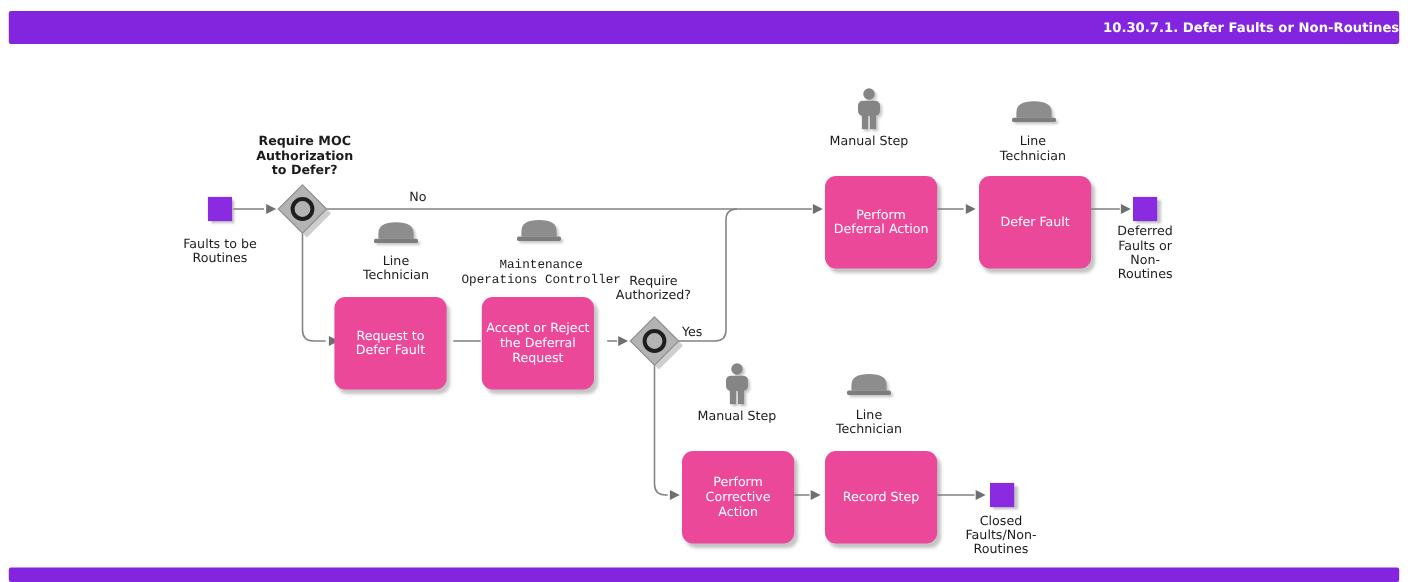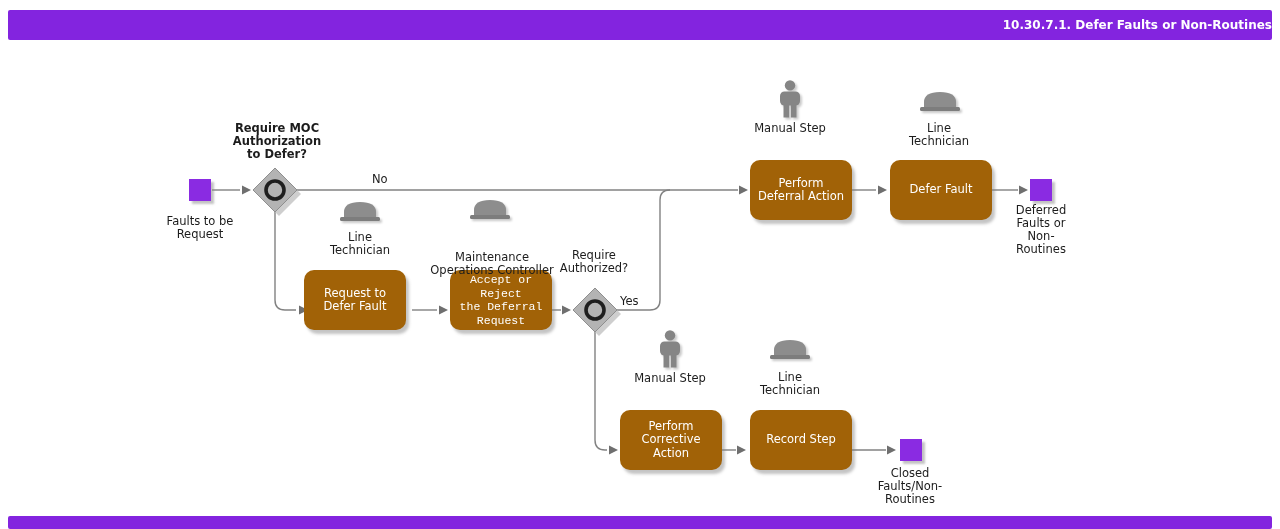--- a/index.html
+++ b/index.html
@@ -6,21 +6,21 @@
   .canvas{position:relative;width:1280px;height:529px;background:#ffffff;
           font-family:"DejaVu Sans","Liberation Sans",sans-serif;overflow:hidden;}
   .banner{position:absolute;left:8px;width:1264px;background:#8324DF;color:#ffffff;
           display:flex;align-items:center;justify-content:flex-end;
           font-size:12px;font-weight:bold;border-radius:2px;}
   .banner.top{top:10px;height:30px;}
   .banner.bottom{top:516px;height:13px;}
   svg.wires{position:absolute;left:0;top:0;width:1280px;height:529px;}
   .wire{stroke:#828282;stroke-width:1.4;fill:none;}
   .arrowhead{fill:#6f6f6f;stroke:none;}
-  .activity{position:absolute;width:102px;height:60px;background:#a16207;border-radius:10px;
+  .activity{position:absolute;width:102px;height:84px;background:#ec4899;border-radius:10px;
             color:#ffffff;font-size:11.5px;line-height:13.5px;display:flex;align-items:center;
             justify-content:center;text-align:center;white-space:pre-line;
             box-shadow:3px 4px 3px rgba(125,125,125,0.45);}
   .terminal{position:absolute;width:22px;height:22px;background:#8A2BE2;
             box-shadow:3px 3px 2px rgba(135,135,135,0.5);}
   .lbl{position:absolute;transform:translateX(-50%);text-align:center;white-space:pre-line;
        font-size:11.5px;line-height:13px;color:#1c1c1c;}
   .edge-lbl{position:absolute;font-size:11.5px;color:#1c1c1c;}
   .icon{position:absolute;filter:drop-shadow(2px 2px 1px #c9c9c9);}
 </style>
@@ -75,21 +75,21 @@
 
     <g>
       <polygon points="599,292 621,314 599,336 577,314" fill="#c2c2c2" opacity="0.8"></polygon>
       <polygon points="595,288 617,310 595,332 573,310" fill="#b3b3b3" stroke="#8e8e8e" stroke-width="1"></polygon>
       <circle cx="595" cy="310" r="9" fill="none" stroke="#1e1e1e" stroke-width="3.6"></circle>
     </g>
   </svg>
 
   <div class="terminal" style="left:189px;top:179px;"></div>
   <div class="lbl" style="left:200px;top:215px;">Faults to be
-Request</div>
+Routines</div>
 
   <div class="terminal" style="left:1030px;top:179px;"></div>
   <div class="lbl" style="left:1041px;top:204px;">Deferred
 Faults or
 Non-
 Routines</div>
 
   <div class="terminal" style="left:900px;top:439px;"></div>
   <div class="lbl" style="left:910px;top:467px;">Closed
 Faults/Non-
@@ -98,21 +98,21 @@
   <div class="lbl" style="left:277px;top:122px;font-weight:bold;">Require MOC
 Authorization
 to Defer?</div>
   <div class="edge-lbl" style="left:328px;top:172px;margin-left:44px;">No</div>
   <div class="lbl" style="left:594px;top:249px;">Require
 Authorized?</div>
   <div class="edge-lbl" style="left:620px;top:294px;text-align:right;">Yes</div>
 
   <div class="activity" style="left:304px;top:270px;">Request to
 Defer Fault</div>
-  <div class="activity" style="left:450px;top:270px;font-family:Liberation Mono, monospace;">Accept or Reject
+  <div class="activity" style="left:438px;top:270px;">Accept or Reject
 the Deferral
 Request</div>
   <div class="activity" style="left:750px;top:160px;">Perform
 Deferral Action</div>
   <div class="activity" style="left:890px;top:160px;">Defer Fault</div>
   <div class="activity" style="left:620px;top:410px;">Perform
 Corrective
 Action</div>
   <div class="activity" style="left:750px;top:410px;">Record Step</div>
 
@@ -135,21 +135,21 @@
     <path d="M6 18 V13 Q6 3 22 3 Q38 3 38 13 V18 Z" fill="#8d8d8d"></path>
     <rect x="2" y="18" width="40" height="4" rx="1.5" fill="#7d7d7d"></rect>
   </svg>
   <div class="lbl" style="left:360px;top:231px;">Line
 Technician</div>
 
   <svg class="icon" style="left:468px;top:197px;" width="44" height="26" viewBox="0 0 44 26">
     <path d="M6 18 V13 Q6 3 22 3 Q38 3 38 13 V18 Z" fill="#8d8d8d"></path>
     <rect x="2" y="18" width="40" height="4" rx="1.5" fill="#7d7d7d"></rect>
   </svg>
-  <div class="lbl" style="left:492px;top:251px;">Maintenance
+  <div class="lbl" style="left:492px;top:235px;font-family:Liberation Mono, monospace;">Maintenance
 Operations Controller</div>
 
   <svg class="icon" style="left:656px;top:330px;" width="28" height="38" viewBox="0 0 28 38">
     <circle cx="14" cy="5.4" r="5.2" fill="#858585"></circle>
     <rect x="4" y="11.5" width="20" height="14" rx="4.5" fill="#858585"></rect>
     <rect x="7.5" y="24" width="5.6" height="13.5" fill="#858585"></rect>
     <rect x="14.9" y="24" width="5.6" height="13.5" fill="#858585"></rect>
   </svg>
   <div class="lbl" style="left:670px;top:372px;">Manual Step</div>
 

